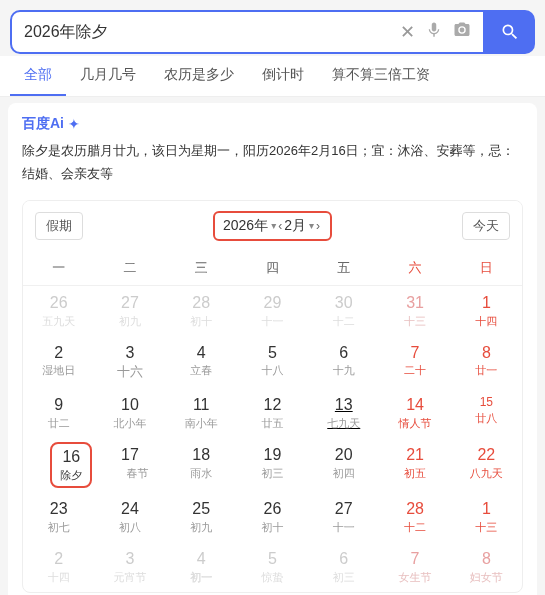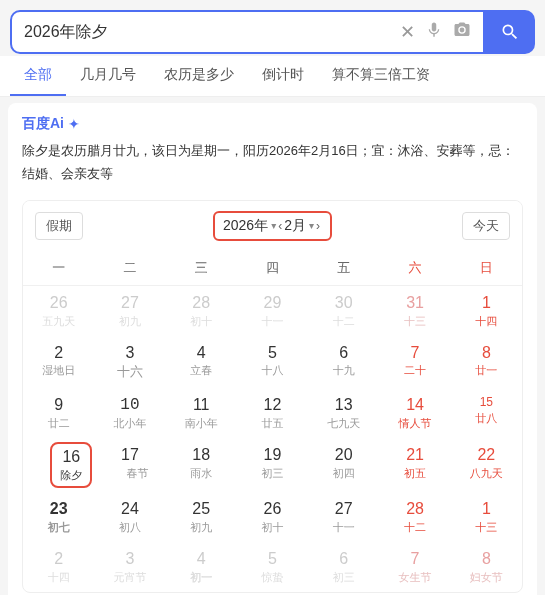--- a/index.html
+++ b/index.html
@@ -177,39 +177,39 @@
         </div>
             </td>
           </tr>
           <tr>
             <td style="text-align: center; padding: 4px 2px; vertical-align: top; width: 14.28%; cursor: pointer;">
         <div style="display:flex;flex-direction:column;align-items:center;padding:3px 0;">
           <span style="font-size:16px;line-height:1.3;color:#333;">9</span>
           <span style="font-size:11px;color:#999;">廿二</span>
         </div>
             </td>
-            <td style="text-align: left; padding: 4px 2px; vertical-align: top; width: 14.28%; cursor: pointer; font-family: Liberation Mono, monospace;">
+            <td style="text-align: left; padding: 4px 2px; vertical-align: top; width: 14.28%; cursor: pointer;">
         <div style="display:flex;flex-direction:column;align-items:center;padding:3px 0;">
           <span style="font-size:16px;line-height:1.3;color:#333;">10</span>
           <span style="font-size:11px;color:#999;">北小年</span>
         </div>
             </td>
             <td style="text-align: center; padding: 4px 2px; vertical-align: top; width: 14.28%; cursor: pointer;">
         <div style="display:flex;flex-direction:column;align-items:center;padding:3px 0;">
           <span style="font-size:16px;line-height:1.3;color:#333;">11</span>
           <span style="font-size:11px;color:#999;">南小年</span>
         </div>
             </td>
             <td style="text-align: center; padding: 4px 2px; vertical-align: top; width: 14.28%; cursor: pointer;">
         <div style="display:flex;flex-direction:column;align-items:center;padding:3px 0;">
           <span style="font-size:16px;line-height:1.3;color:#333;">12</span>
           <span style="font-size:11px;color:#999;">廿五</span>
         </div>
             </td>
-            <td style="text-align: center; padding: 4px 2px; vertical-align: top; width: 14.28%; cursor: pointer;">
+            <td style="text-align: center; padding: 4px 2px; vertical-align: top; width: 14.28%; cursor: pointer; text-decoration: underline;">
         <div style="display:flex;flex-direction:column;align-items:center;padding:3px 0;">
           <span style="font-size:16px;line-height:1.3;color:#333;">13</span>
           <span style="font-size:11px;color:#999;">七九天</span>
         </div>
             </td>
             <td style="text-align: center; padding: 4px 2px; vertical-align: top; width: 14.28%; cursor: pointer;">
         <div style="display:flex;flex-direction:column;align-items:center;padding:3px 0;">
           <span style="font-size:16px;line-height:1.3;color:#e74c3c;">14</span>
           <span style="font-size:11px;color:#e74c3c;">情人节</span>
         </div>
@@ -258,21 +258,21 @@
         </div>
             </td>
             <td style="text-align: center; padding: 4px 2px; vertical-align: top; width: 14.28%; cursor: pointer;">
         <div style="display:flex;flex-direction:column;align-items:center;padding:3px 0;">
           <span style="font-size:16px;line-height:1.3;color:#e74c3c;">22</span>
           <span style="font-size:11px;color:#e74c3c;">八九天</span>
         </div>
             </td>
           </tr>
           <tr>
-            <td style="padding: 4px 2px; vertical-align: top; width: 14.28%; cursor: pointer; font-weight: bold;">
+            <td style="padding: 4px 2px; vertical-align: top; width: 14.28%; cursor: pointer;">
         <div style="display:flex;flex-direction:column;align-items:center;padding:3px 0;">
           <span style="font-size:16px;line-height:1.3;color:#333;">23</span>
           <span style="font-size:11px;color:#999;">初七</span>
         </div>
             </td>
             <td style="text-align: center; padding: 4px 2px; vertical-align: top; width: 14.28%; cursor: pointer;">
         <div style="display:flex;flex-direction:column;align-items:center;padding:3px 0;">
           <span style="font-size:16px;line-height:1.3;color:#333;">24</span>
           <span style="font-size:11px;color:#999;">初八</span>
         </div>

